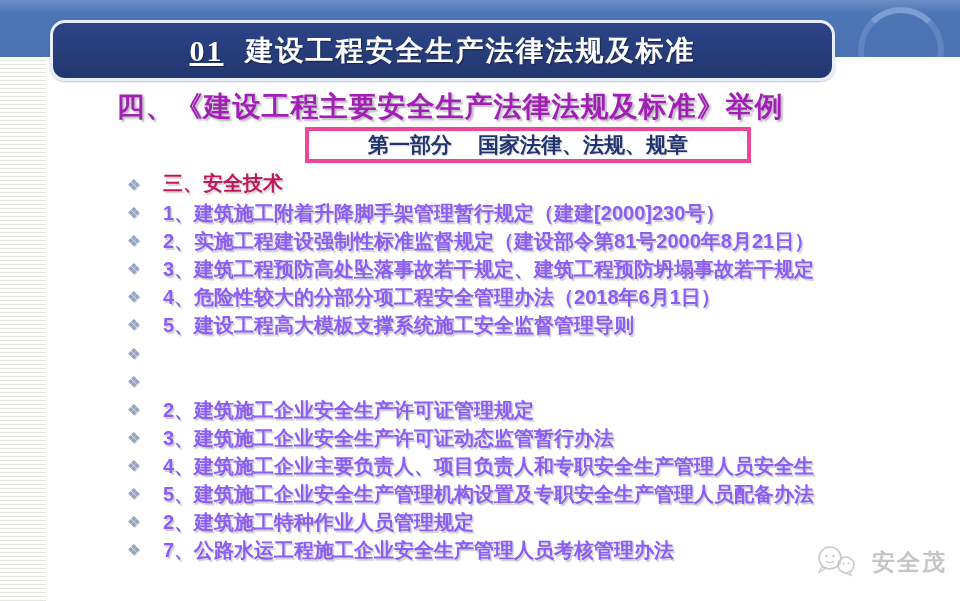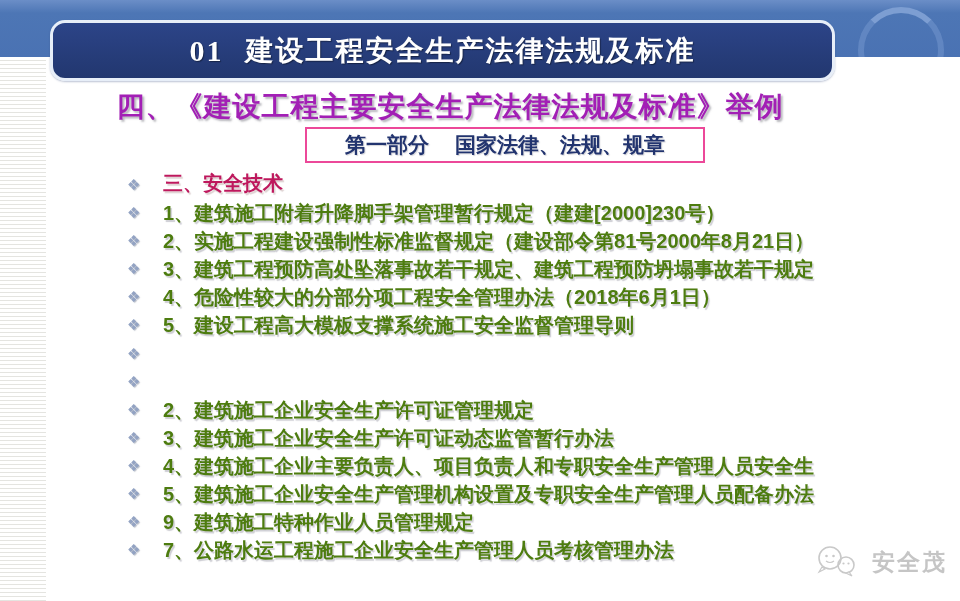--- a/index.html
+++ b/index.html
@@ -35,37 +35,38 @@
     background:linear-gradient(to bottom,#2c4488,#22376f);
     border:3px solid #e7eef8;
     border-radius:15px;
     display:flex;align-items:center;justify-content:center;
     box-shadow:0 1px 2px rgba(60,80,130,0.35);
   }
   .header-box .num{
     color:#ffffff;font-family:"Liberation Serif","DejaVu Serif",serif;
     font-size:30px;font-weight:bold;margin-right:22px;letter-spacing:2px;
     text-shadow:1px 1px 1px rgba(0,0,0,0.4);
+    text-decoration:underline;
   }
   .header-box .txt{
     color:#ffffff;font-size:28px;font-weight:bold;letter-spacing:2px;
     text-shadow:1px 1px 1px rgba(0,0,0,0.4);
   }
   
   .subtitle{
     position:absolute;left:40px;top:88px;width:820px;height:38px;
     text-align:center;
     color:#a21fb5;font-size:28px;font-weight:bold;letter-spacing:1px;
     text-shadow:2px 2px 2px rgba(125,125,135,0.55);
     white-space:nowrap;
   }
   
   .part-box{
-    position:absolute;left:305px;top:127px;width:400px;height:36px;
-    box-sizing:border-box;border:2px solid #ec4899;
+    position:absolute;left:305px;top:127px;width:446px;height:36px;
+    box-sizing:border-box;border:4px solid #ec4899;
     display:flex;align-items:center;justify-content:center;
     background:transparent;
   }
   .part-box .lbl,.part-box .ttl{
     color:#22346f;font-size:21px;font-weight:bold;
     text-shadow:1px 1px 1px rgba(150,150,160,0.4);
     white-space:nowrap;
   }
   .part-box .lbl{margin-right:26px;}
   
@@ -74,21 +75,21 @@
   }
   .list-item{
     display:flex;align-items:flex-start;
   }
   .bullet{
     flex:none;width:36px;
     color:#93a3c3;font-size:15px;line-height:28px;
     text-shadow:1px 1px 1px rgba(120,130,150,0.5);
   }
   .item-text{
-    color:#4d7c0f;font-size:20px;font-weight:bold;line-height:28.1px;
+    color:#8b5cf6;font-size:20px;font-weight:bold;line-height:28.1px;
     text-shadow:1.5px 1.5px 1px rgba(145,145,158,0.45);
   }
   .item-text div{white-space:nowrap;}
   .list-item.red .item-text{color:#be185d;text-shadow:1.5px 1.5px 1px rgba(170,140,140,0.4);font-family:Liberation Mono, monospace;}
   
   .watermark{
     position:absolute;left:816px;top:543px;height:38px;
     display:flex;align-items:center;
   }
   .watermark .wm-text{
@@ -180,21 +181,21 @@
     </div>
     <div class="list-item">
       <span class="bullet">❖</span>
       <div class="item-text">
         <div>5、建筑施工企业安全生产管理机构设置及专职安全生产管理人员配备办法</div>
       </div>
     </div>
     <div class="list-item">
       <span class="bullet">❖</span>
       <div class="item-text">
-        <div>9、建筑施工特种作业人员管理规定</div>
+        <div>2、建筑施工特种作业人员管理规定</div>
       </div>
     </div>
     <div class="list-item">
       <span class="bullet">❖</span>
       <div class="item-text">
         <div>7、公路水运工程施工企业安全生产管理人员考核管理办法</div>
       </div>
     </div>
   </div>
 

